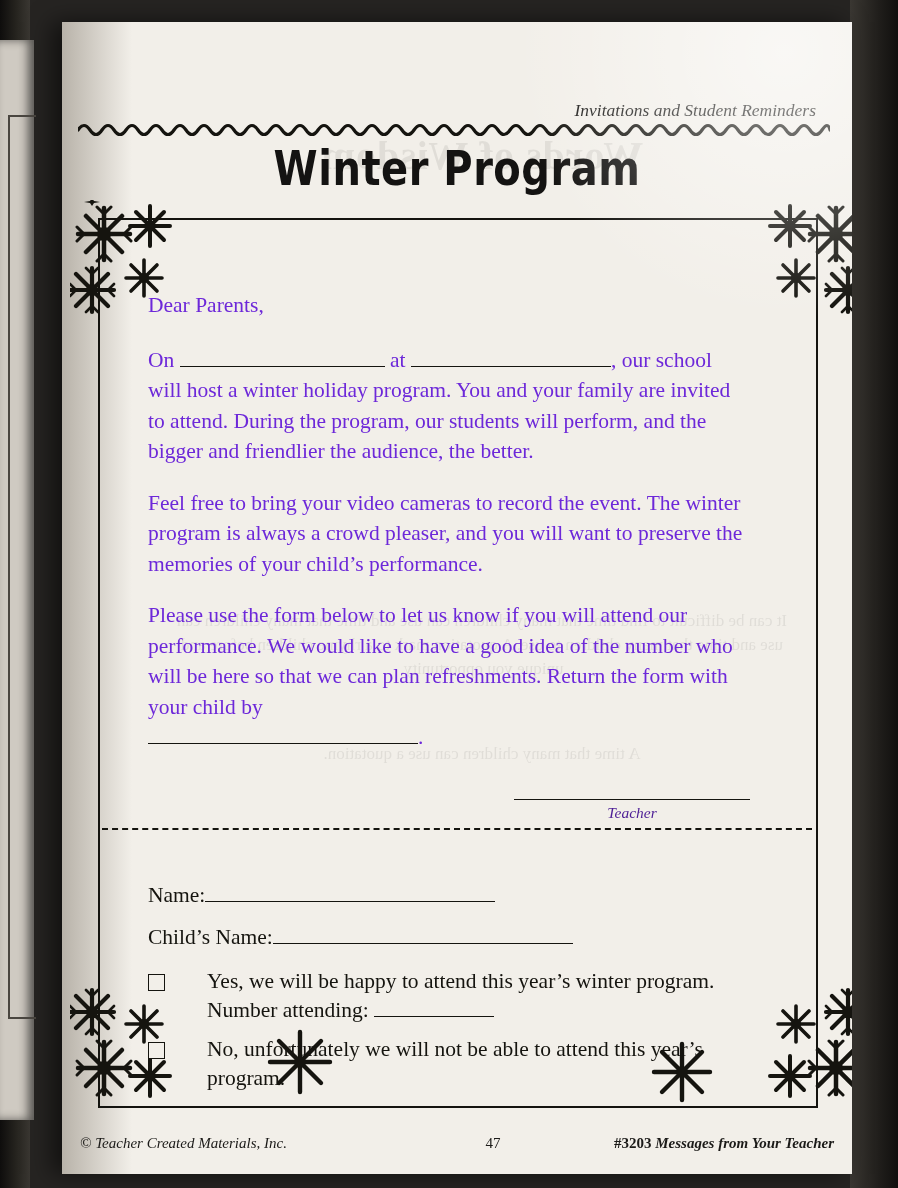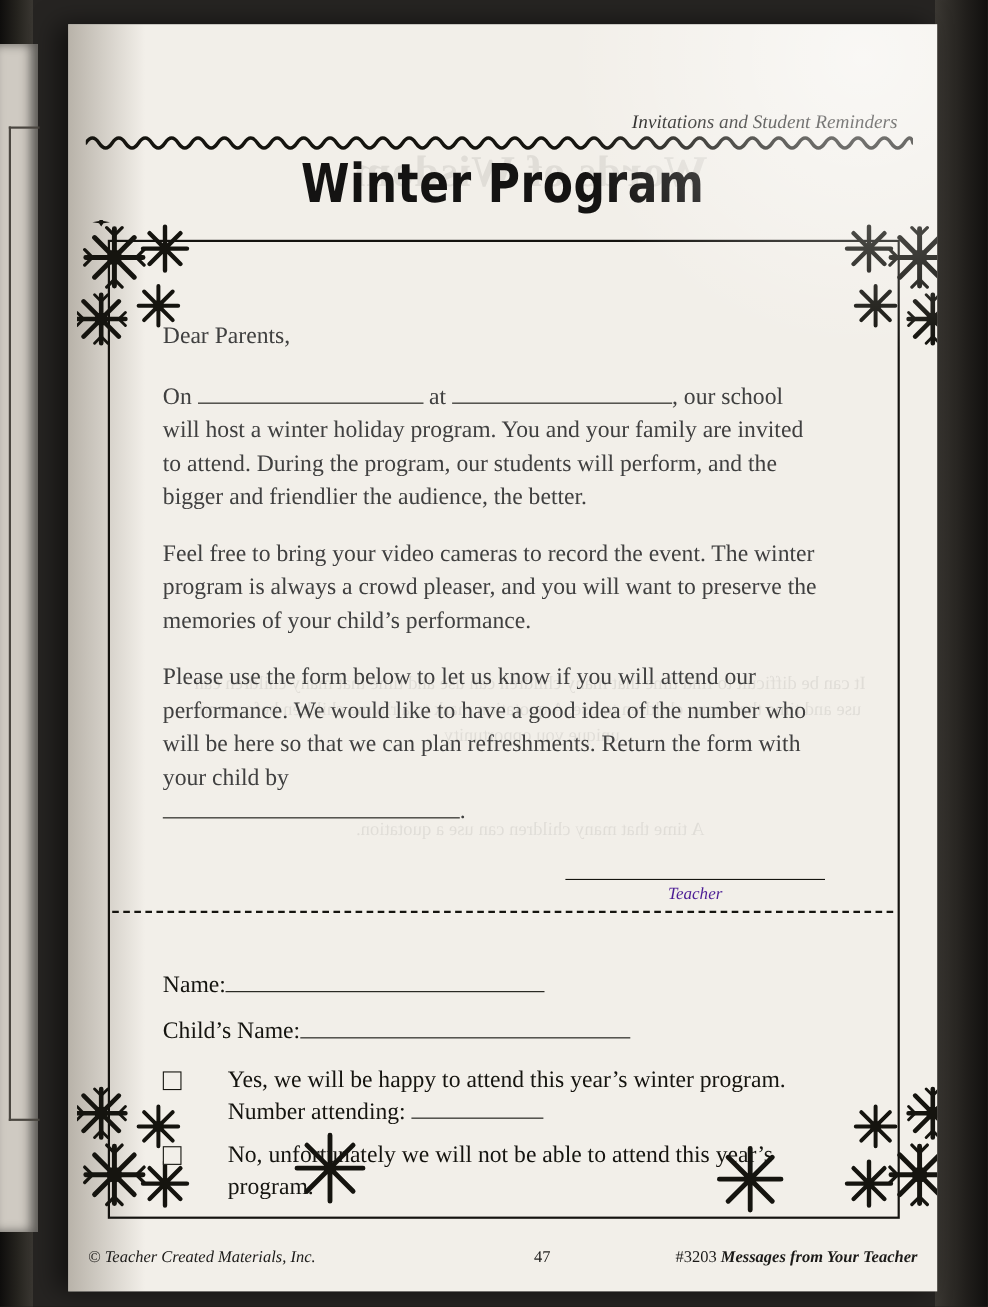--- a/index.html
+++ b/index.html
@@ -154,21 +154,21 @@
 
   .flake-strip { position: absolute; pointer-events: none; }
 
   
   .note {
     position: absolute;
     left: 86px; top: 268px;
     width: 600px;
     font-size: 21.5px;
     line-height: 30.5px;
-    color: #404040;
+    color: #6d28d9;
   }
   .note p { margin: 0 0 21px 0; }
   .salutation { margin-bottom: 24px !important; }
   .blank { display: inline-block; border-bottom: 1.6px solid #15140f; vertical-align: baseline; }
   .b-long { width: 205px; }
   .b-long2 { width: 200px; }
   .b-return { width: 270px; }
   .thanks { margin-top: 26px; }
 
   .teacher-sign {
@@ -239,21 +239,21 @@
     text-align: center;
     font-size: 15px;
     color: #1b1a18;
   }
   .footer-right {
     position: absolute;
     right: 18px; bottom: 22px;
     font-size: 15px;
     color: #1b1a18;
   }
-  .footer-right .num { font-weight: normal; font-style: normal; }
+  .footer-right .num { font-weight: bold; font-style: normal; }
   .footer-right .ital { font-style: italic; font-weight: bold; font-family: Liberation Serif, serif; }
 </style>
 </head>
 <body>
 
 <div class="scene">
 
   <div class="gutter"></div>
   <div class="facing-page">
     <div class="facing-page-inner"></div>

